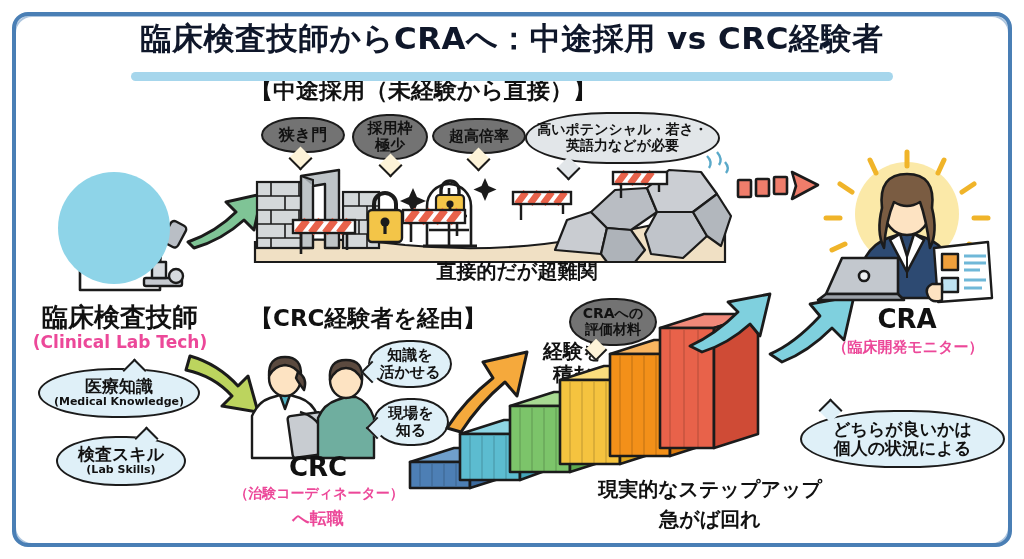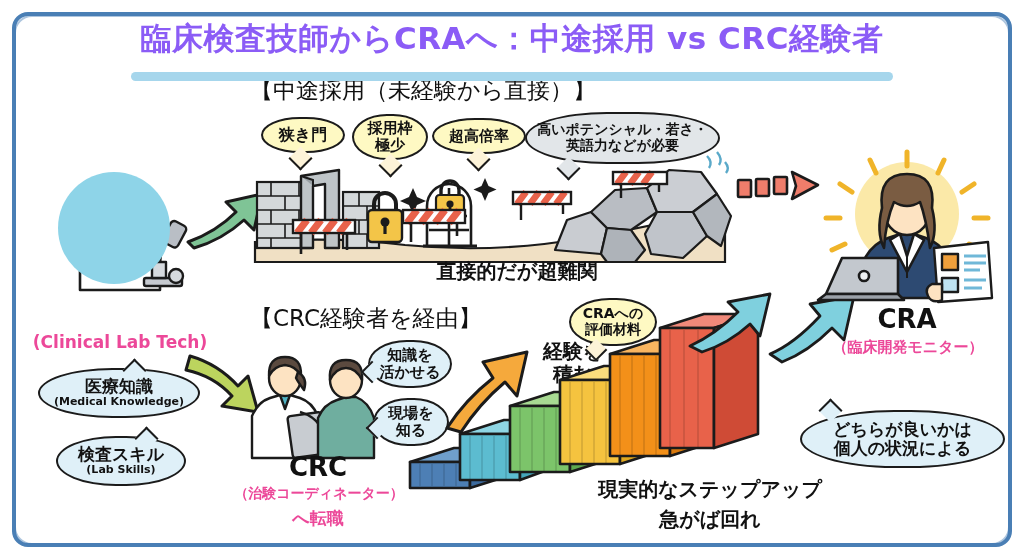--- a/index.html
+++ b/index.html
@@ -10,39 +10,39 @@
   
   .frame{position:absolute;left:12px;top:12px;width:1000px;height:535px;
          border:4px solid #4a7fb5;border-radius:16px;box-sizing:border-box;
          pointer-events:none;}
   .frame:after{content:"";position:absolute;left:-2px;top:-1px;right:-2px;bottom:-2px;
          border:2px solid rgba(74,127,181,.45);border-radius:18px;}
 
   
   .title-wrap{position:absolute;left:0;top:18px;width:1024px;text-align:center;}
   .title{display:inline-block;position:relative;font-size:31px;font-weight:bold;
-         color:#8b5cf6;letter-spacing:.5px;z-index:2;padding:0 6px;}
+         color:#0f172a;letter-spacing:.5px;z-index:2;padding:0 6px;}
   .title-underline{position:absolute;left:50%;transform:translateX(-50%);
          top:54px;width:762px;height:9px;background:#a6d6ec;border-radius:6px;z-index:1;}
 
   
-  .sec-head{position:absolute;font-size:23px;font-weight:normal;color:#111;white-space:nowrap;}
+  .sec-head{position:absolute;font-size:23px;font-weight:bold;color:#111;white-space:nowrap;}
   .big-label{position:absolute;font-size:26px;font-weight:bold;color:#111;text-align:center;white-space:nowrap;}
   .sub-label{position:absolute;font-size:15px;font-weight:bold;color:#ec4899;text-align:center;white-space:nowrap;}
   .hl-text{position:absolute;font-size:20px;font-weight:bold;color:#111;white-space:nowrap;text-align:center;}
   .hl-text span.hl{position:relative;display:inline-block;padding:0 3px;}
   .hl-text span.hl:before{content:"";position:absolute;left:0;right:0;bottom:0px;height:9px;
         background:#f3b5a6;border-radius:4px;z-index:-1;}
   .hl-y span.hl:before{background:#f7dfa8;}
 
   
   .bub{position:absolute;box-sizing:border-box;display:flex;align-items:center;
        justify-content:center;text-align:center;font-weight:bold;color:#111;
        border:2.5px solid #1b1b1b;line-height:1.12;}
-  .bub.cream{background:#fef9c3;border-radius:46%/50%;}
+  .bub.cream{background:#737373;border-radius:46%/50%;}
   .bub.grey{background:#e2e6e9;border-radius:42%/50%;}
   .bub.blue{background:#dff0f8;border-radius:46%/50%;}
   .tail-u{position:absolute;width:15px;height:15px;background:inherit;
           border-left:2.5px solid #1b1b1b;border-top:2.5px solid #1b1b1b;
           transform:rotate(45deg);}
 
   
   .circ-bg{position:absolute;border-radius:50%;}
   svg{display:block;overflow:visible;}
 </style>
@@ -76,20 +76,21 @@
       <g stroke="#1b1b1b" stroke-width="2.4" fill="#c6cad0" stroke-linejoin="round">
         <rect x="104" y="108" width="38" height="8" rx="2"></rect>
         <path d="M112 108 L112 92 L126 92 L126 108 Z" fill="#d6dade"></path>
         <path d="M120 92 Q122 72 132 64 L142 56" fill="none"></path>
         <rect x="126" y="52" width="17" height="24" rx="4" transform="rotate(28 134 64)" fill="#b9bec5"></rect>
         <circle cx="136" cy="106" r="7" fill="#d6dade"></circle>
       </g>
     </svg>
   </div>
 
+  <div class="big-label" style="left:0;top:300px;width:240px;">臨床検査技師</div>
   <div class="sub-label" style="left:0;top:332px;width:240px;font-size:17px;">(Clinical Lab Tech)</div>
 
   <div class="bub blue" style="left:56px;top:436px;width:130px;height:50px;flex-direction:column;">
     <div style="font-size:17px;">検査スキル</div>
     <div style="font-size:11px;">(Lab Skills)</div>
     <div class="tail-u" style="background:#dff0f8;left:80px;top:-8px;"></div>
   </div>
 
   <div class="bub blue" style="left:38px;top:368px;width:162px;height:50px;flex-direction:column;">
     <div style="font-size:17px;">医療知識</div>

